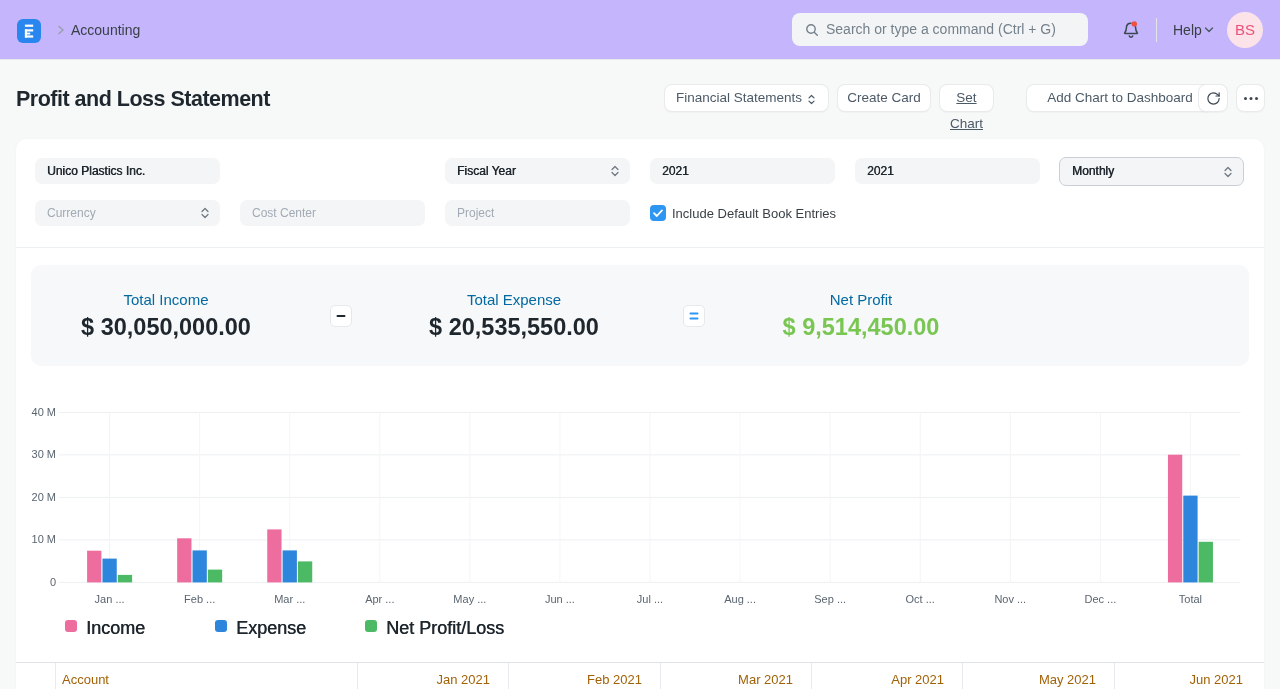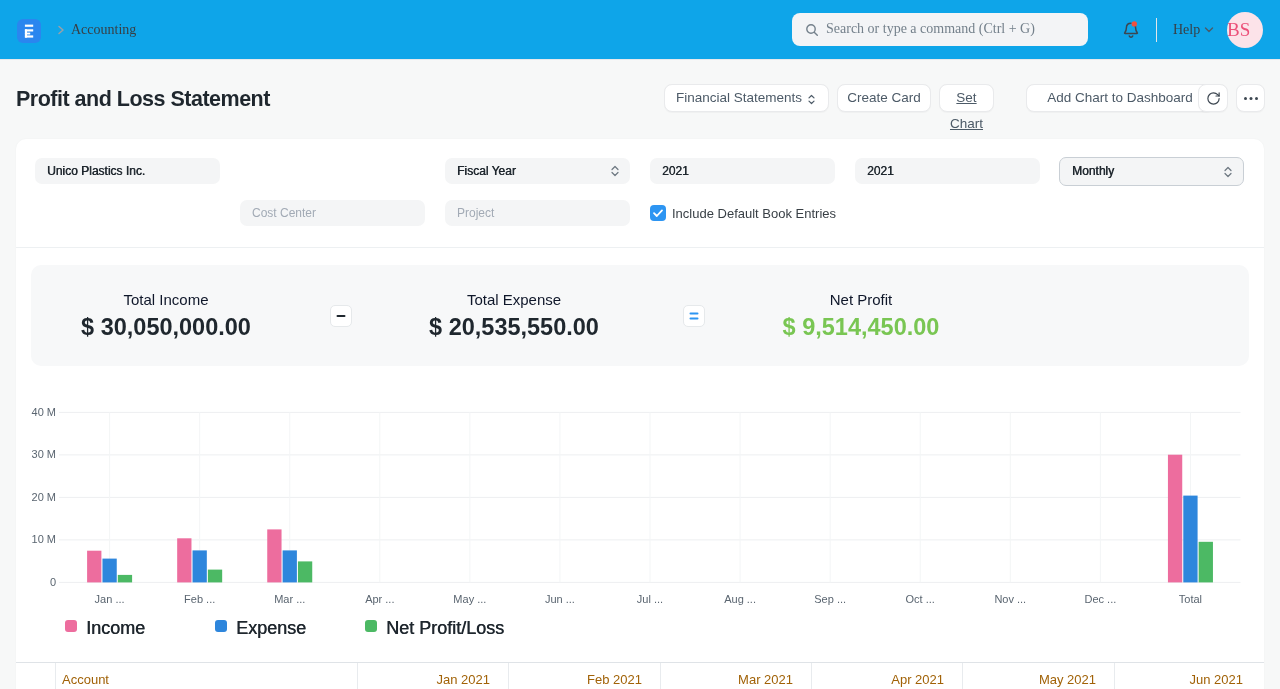--- a/index.html
+++ b/index.html
@@ -1,47 +1,47 @@
 <!DOCTYPE html>
 <html><head>
 <meta charset="utf-8">
 <style>
 * { margin:0; padding:0; box-sizing:border-box; }
 html,body { width:1280px; height:689px; overflow:hidden; }
 body { font-family:"Liberation Sans", sans-serif; background:#f7f8f8; position:relative; }
 
 
-#navbar { position:absolute; top:0; left:0; width:1280px; height:60px; background:#0ea5e9; border-bottom:1px solid #e6e9ec; z-index:5;font-family:Liberation Serif, serif; }
+#navbar { position:absolute; top:0; left:0; width:1280px; height:60px; background:#c4b5fd; border-bottom:1px solid #e6e9ec; z-index:5; }
 #logo { position:absolute; left:17px; top:19px; width:24px; height:24px; border-radius:6px; background:#2a86ef; }
 #crumb-chev { position:absolute; left:54px; top:23px; }
 #crumb { position:absolute; left:71px; top:22px; font-size:14px; color:#383f45; }
 #search { position:absolute; left:792px; top:13px; width:296px; height:33px; background:#f3f4f6; border-radius:8px; }
 #search-ic { position:absolute; left:13px; top:10px; }
 #search-t { position:absolute; left:34px; top:7.5px; font-size:14px; color:#74808b; }
 #bell { position:absolute; left:1121px; top:20px; }
 #nav-div { position:absolute; left:1156px; top:18px; width:1px; height:24px; background:#e2e6e9; }
 #help { position:absolute; left:1173px; top:22px; font-size:14px; color:#383f45; }
 #help-chev { position:absolute; left:1203px; top:26px; }
-#avatar { position:absolute; left:1227px; top:12px; width:36px; height:36px; border-radius:50%; background:#fce3e9; color:#ec5079; font-size:19px; font-weight:500; line-height:36px; }
+#avatar { position:absolute; left:1227px; top:12px; width:36px; height:36px; border-radius:50%; background:#fce3e9; color:#ec5079; font-size:15px; font-weight:500; text-align:center; line-height:36px; }
 
 
 #title { position:absolute; left:16px; top:87px; font-size:21.5px; font-weight:700; color:#1f272e; letter-spacing:-0.5px; }
 .btn { position:absolute; top:84px; height:28px; background:#ffffff; border:1px solid #e9eaec; border-radius:8px; font-size:13.5px; color:#4c5a67; line-height:26px; text-align:center; box-shadow:0 0.5px 1px rgba(0,0,0,0.03); }
 
 
 #card { position:absolute; left:16px; top:139px; width:1248px; height:550px; background:#ffffff; border-radius:10px 10px 0 0; box-shadow:0 0.5px 2px rgba(25,39,52,0.04); }
 
 
 .inp { position:absolute; width:185px; height:26px; background:#f4f5f6; border-radius:7px; font-size:12px; line-height:26px; padding-left:12px; color:#1f272e; }
 .ph { color:#a2aab5; }
 #filter-border { position:absolute; left:0; top:108px; width:1248px; height:1px; background:#edf0f2; }
 
 
 #summary { position:absolute; left:15px; top:126px; width:1218px; height:101px; background:#f7f8f9; border-radius:10px; }
-.sum-label { position:absolute; top:26px; width:300px; text-align:center; font-size:15px; color:#0f172a; }
+.sum-label { position:absolute; top:26px; width:300px; text-align:center; font-size:15px; color:#0369a1; }
 .sum-val { position:absolute; top:49px; width:340px; text-align:center; font-size:23.5px; font-weight:700; color:#1f272e; }
 .op-box { position:absolute; top:40px; width:22px; height:22px; background:#ffffff; border:1px solid #e6e9eb; border-radius:5px; }
 
 
 .leg-sq { position:absolute; top:620px; width:12px; height:12px; border-radius:3px; }
 .leg-t { position:absolute; top:618px; font-size:18px; font-weight:400; color:#1f272e; text-shadow:0.5px 0 0 #1f272e; }
 
 
 #tbl-top { position:absolute; left:16px; top:662px; width:1248px; height:1px; background:#dfe3e7; }
 .tbl-v { position:absolute; top:663px; width:1px; height:26px; background:#e8ebee; }
@@ -117,20 +117,25 @@
       </svg>
   </div>
   <div class="inp" style="left:634px; top:19px; font-weight:400; text-shadow:0.45px 0 0 currentColor;">2021</div>
   <div class="inp" style="left:839px; top:19px; font-weight:400; text-shadow:0.45px 0 0 currentColor;">2021</div>
   <div class="inp" style="left:1043px; top:17.5px; height:29px; line-height:27px; border:1px solid #c9cfd5; font-weight:400; text-shadow:0.45px 0 0 currentColor;">Monthly
     <svg style="position:absolute; right:10px; top:8px;" width="10" height="12" viewBox="0 0 10 12">
         <path d="M2 4.5 L5 1.5 L8 4.5 M2 7.5 L5 10.5 L8 7.5" fill="none" stroke="#6c7680" stroke-width="1.2" stroke-linecap="round" stroke-linejoin="round"></path>
       </svg>
   </div>
 
+  <div class="inp ph" style="left:19px; top:61px;">Currency
+    <svg style="position:absolute; right:10px; top:7px;" width="10" height="12" viewBox="0 0 10 12">
+        <path d="M2 4.5 L5 1.5 L8 4.5 M2 7.5 L5 10.5 L8 7.5" fill="none" stroke="#6c7680" stroke-width="1.2" stroke-linecap="round" stroke-linejoin="round"></path>
+      </svg>
+  </div>
   <div class="inp ph" style="left:224px; top:61px;">Cost Center</div>
   <div class="inp ph" style="left:429px; top:61px;">Project</div>
   <div style="position:absolute; left:634px; top:66px; width:16px; height:16px; background:#2d95f2; border-radius:4px;">
     <svg width="16" height="16" viewBox="0 0 16 16">
         <path d="M4 8.2 L6.8 11 L12 5.4" fill="none" stroke="#fff" stroke-width="1.8" stroke-linecap="round" stroke-linejoin="round"></path>
       </svg>
   </div>
   <div style="position:absolute; left:656px; top:67px; font-size:13px; color:#383f45;">Include Default Book Entries</div>
   <div id="filter-border"></div>
 

